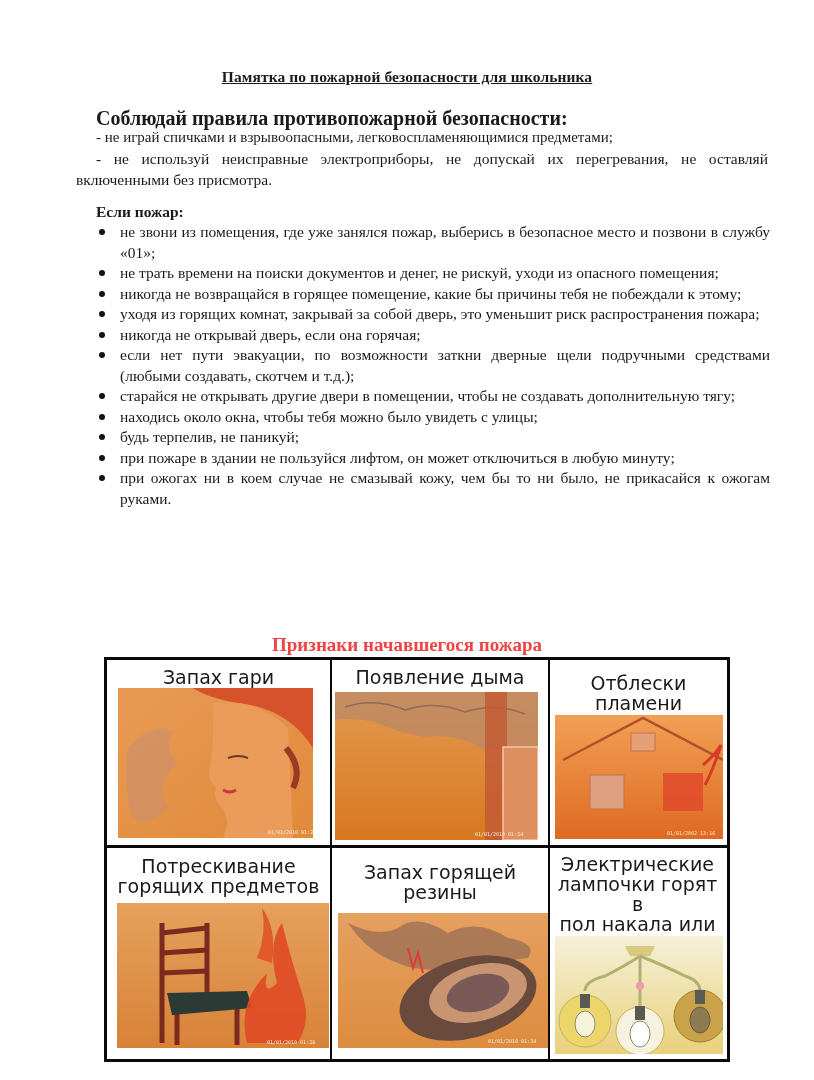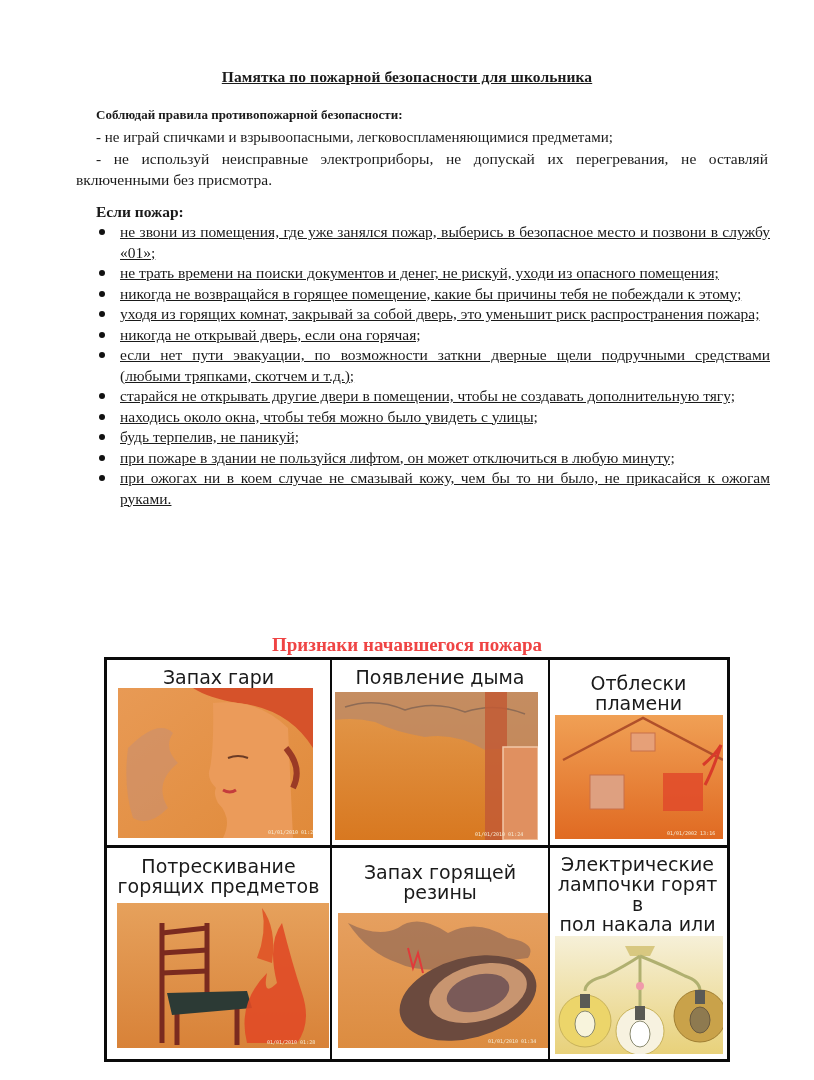--- a/index.html
+++ b/index.html
@@ -1,25 +1,25 @@
 <!DOCTYPE html>
 <html><head>
 <meta charset="utf-8">
 <style>
   html, body { margin:0; padding:0; background:#ffffff; }
   body { width:814px; height:1080px; position:relative; overflow:hidden;
          font-family:"Liberation Serif", "DejaVu Serif", serif; color:#1a1a1a; }
   .title { position:absolute; left:0; width:814px; top:68px; text-align:center;
            font-weight:bold; font-size:15.5px; text-decoration:underline; letter-spacing:0.1px; }
-  .rules-head { position:absolute; left:96px; top:107px; font-weight:bold; font-size:13px; }
+  .rules-head { position:absolute; left:96px; top:107px; font-weight:bold; font-size:20px; }
   .rule-line { position:absolute; left:96px; width:672px; font-size:15px; line-height:21px; }
   .rule2 { position:absolute; left:76px; top:148px; width:692px; font-size:15.5px; line-height:21px;
            text-align:justify; text-indent:20px; }
   .fire-head { position:absolute; left:96px; top:203px; font-weight:bold; font-size:15.5px; }
-  ul.bullets { position:absolute; left:100px; top:222px; width:670px; margin:0; padding:0; list-style:none;text-decoration:underline; }
+  ul.bullets { position:absolute; left:100px; top:222px; width:670px; margin:0; padding:0; list-style:none; }
   ul.bullets li { position:relative; padding-left:20px; font-size:15.5px; line-height:20.5px;
                   text-align:justify; margin:0; }
   ul.bullets li .dot { position:absolute; left:-1px; top:7px; width:6px; height:6px; border-radius:50%; background:#111; }
   .signs-title { position:absolute; left:0; width:814px; top:634px; text-align:center;
                  font-weight:bold; font-size:19px; color:#ef4444; }
   .grid { position:absolute; left:104px; top:657px; width:626px; height:405px;
           border:3px solid #0a0a0a; box-sizing:border-box; }
   .cell { position:absolute; box-sizing:border-box; overflow:hidden; }
   .vline { position:absolute; top:0; bottom:0; width:2px; background:#0a0a0a; }
   .hline { position:absolute; left:0; right:0; height:3px; background:#0a0a0a; }
@@ -37,21 +37,21 @@
 <div class="rule2">- не используй неисправные электроприборы, не допускай их перегревания, не оставляй включенными без присмотра.</div>
 
 <div class="fire-head">Если пожар:</div>
 
 <ul class="bullets">
   <li><span class="dot"></span><span>не звони из помещения, где уже занялся пожар, выберись в безопасное место и позвони в службу «01»;</span></li>
   <li><span class="dot"></span><span>не трать времени на поиски документов и денег, не рискуй, уходи из опасного помещения;</span></li>
   <li><span class="dot"></span><span>никогда не возвращайся в горящее помещение, какие бы причины тебя не побеждали к этому;</span></li>
   <li><span class="dot"></span><span>уходя из горящих комнат, закрывай за собой дверь, это уменьшит риск распространения пожара;</span></li>
   <li><span class="dot"></span><span>никогда не открывай дверь, если она горячая;</span></li>
-  <li><span class="dot"></span><span>если нет пути эвакуации, по возможности заткни дверные щели подручными средствами (любыми тряпками, скотчем и т.д.);</span></li>
+  <li><span class="dot"></span><span>если нет пути эвакуации, по возможности заткни дверные щели подручными средствами (любыми создавать, скотчем и т.д.);</span></li>
   <li><span class="dot"></span><span>старайся не открывать другие двери в помещении, чтобы не создавать дополнительную тягу;</span></li>
   <li><span class="dot"></span><span>находись около окна, чтобы тебя можно было увидеть с улицы;</span></li>
   <li><span class="dot"></span><span>будь терпелив, не паникуй;</span></li>
   <li><span class="dot"></span><span>при пожаре в здании не пользуйся лифтом, он может отключиться в любую минуту;</span></li>
   <li><span class="dot"></span><span>при ожогах ни в коем случае не смазывай кожу, чем бы то ни было, не прикасайся к ожогам руками.</span></li>
 </ul>
 
 <div class="signs-title">Признаки начавшегося пожара</div>
 
 <div class="grid">

